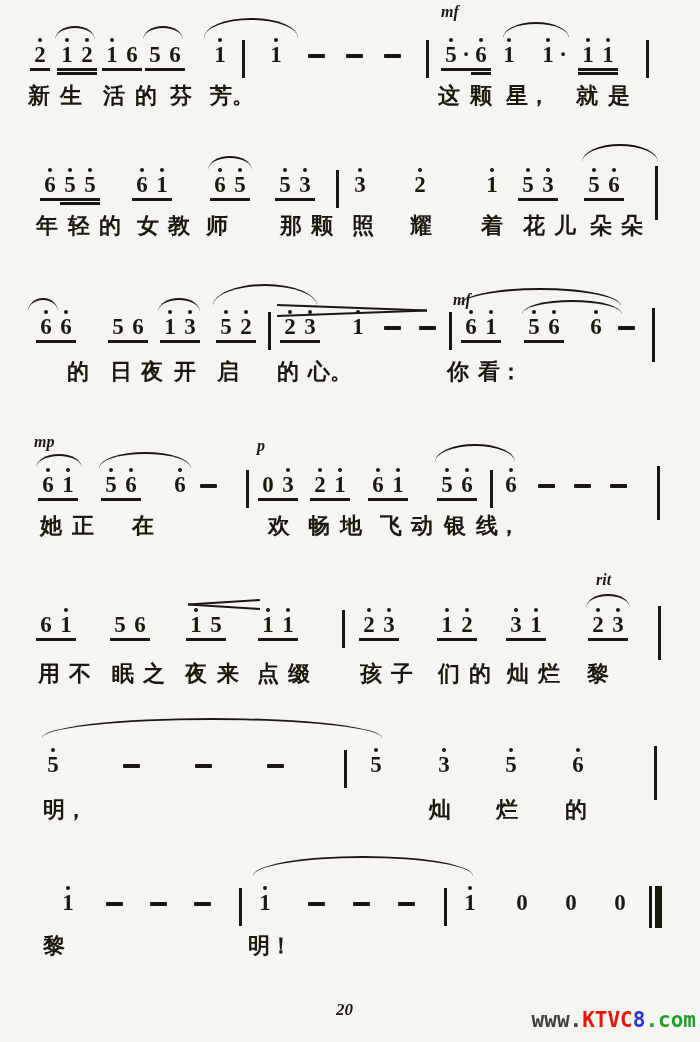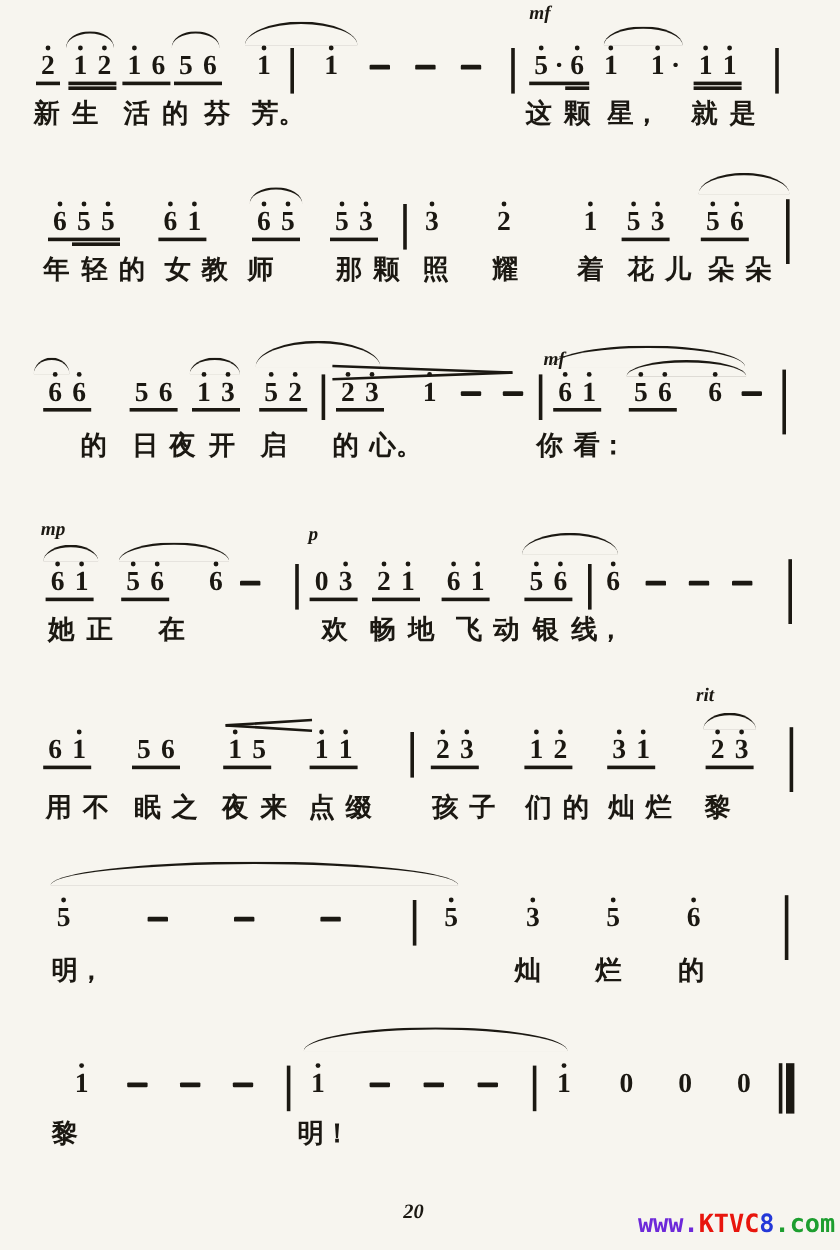--- a/index.html
+++ b/index.html
@@ -571,21 +571,21 @@
             <div class="odot"></div>
             <div class="num">3</div>
           </div>
           <div class="uline" style="top: 30px;"></div>
         </div>
         <div class="bar" style="left: 658px; top: 14px; height: 54px;"></div>
         <svg class="wedge" width="72" height="13" style="left: 188px; top: 6px;">
           <line x1="0" y1="6.5" x2="72" y2="2" stroke="#1b1812" stroke-width="2.2"></line>
           <line x1="0" y1="6.5" x2="72" y2="11" stroke="#1b1812" stroke-width="2.2"></line>
         </svg>
-        <div class="dyn" style="left: 580px; top: -20px;">rit</div>
+        <div class="dyn" style="left: 596px; top: -20px;">rit</div>
         <div class="slur" style="left: 586px; top: 2px; width: 44px; height: 12px;"></div>
         <div class="lyr" style="left: 38px; top: 70px;">用</div>
         <div class="lyr" style="left: 69px; top: 70px;">不</div>
         <div class="lyr" style="left: 112px; top: 70px;">眠</div>
         <div class="lyr" style="left: 143px; top: 70px;">之</div>
         <div class="lyr" style="left: 185px; top: 70px;">夜</div>
         <div class="lyr" style="left: 217px; top: 70px;">来</div>
         <div class="lyr" style="left: 257px; top: 70px;">点</div>
         <div class="lyr" style="left: 288px; top: 70px;">缀</div>
         <div class="lyr" style="left: 360px; top: 70px;">孩</div>
@@ -686,14 +686,14 @@
         <div class="fb" style="left: 649px; top: 16px;">
           <div class="" style="width: 2.5px; height: 42px; background: rgb(27, 24, 18);"></div>
           <div class="" style="width: 7px; height: 42px; background: rgb(27, 24, 18);"></div>
         </div>
         <div class="slur" style="left: 253px; top: -14px; width: 220px; height: 18px;"></div>
         <div class="lyr" style="left: 43px; top: 64px;">黎</div>
         <div class="lyr" style="left: 248px; top: 64px;">明！</div>
       </div>
     </div>
   <div class="pagenum">20</div>
-  <div class="wm" id="watermark"><span style="color: #6d28d9;">www.</span><span style="color: rgb(232, 21, 13);">KTVC</span><span style="color: rgb(36, 56, 216);">8</span><span style="color: rgb(29, 158, 47);">.com</span></div>
+  <div class="wm" id="watermark"><span style="color: #404040;">www.</span><span style="color: rgb(232, 21, 13);">KTVC</span><span style="color: rgb(36, 56, 216);">8</span><span style="color: rgb(29, 158, 47);">.com</span></div>
 </div>
 
 </body></html>

